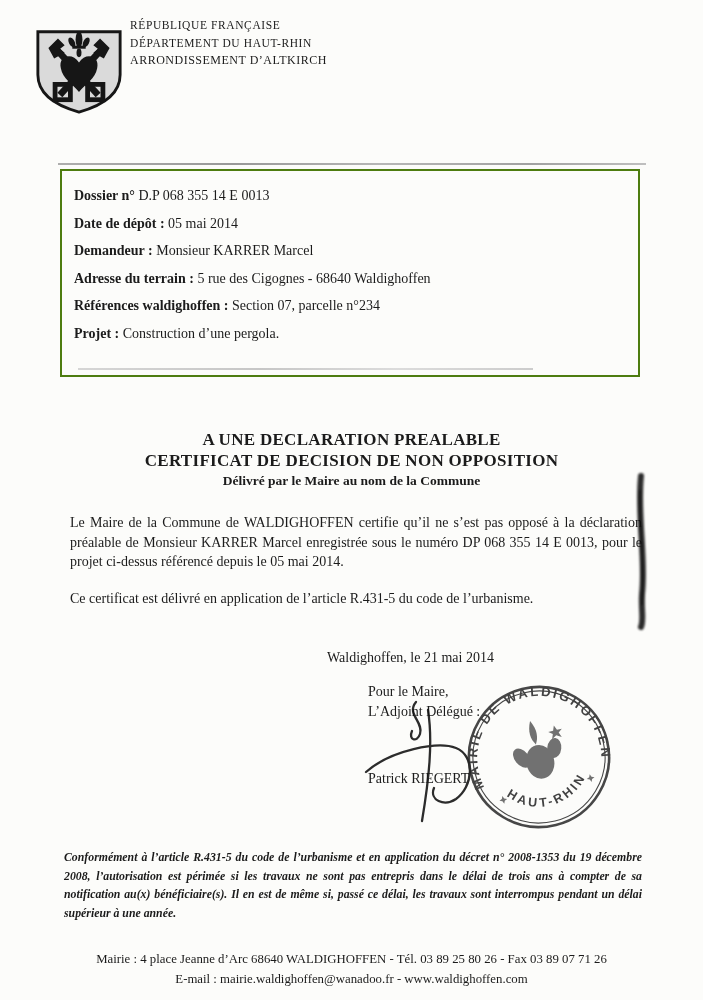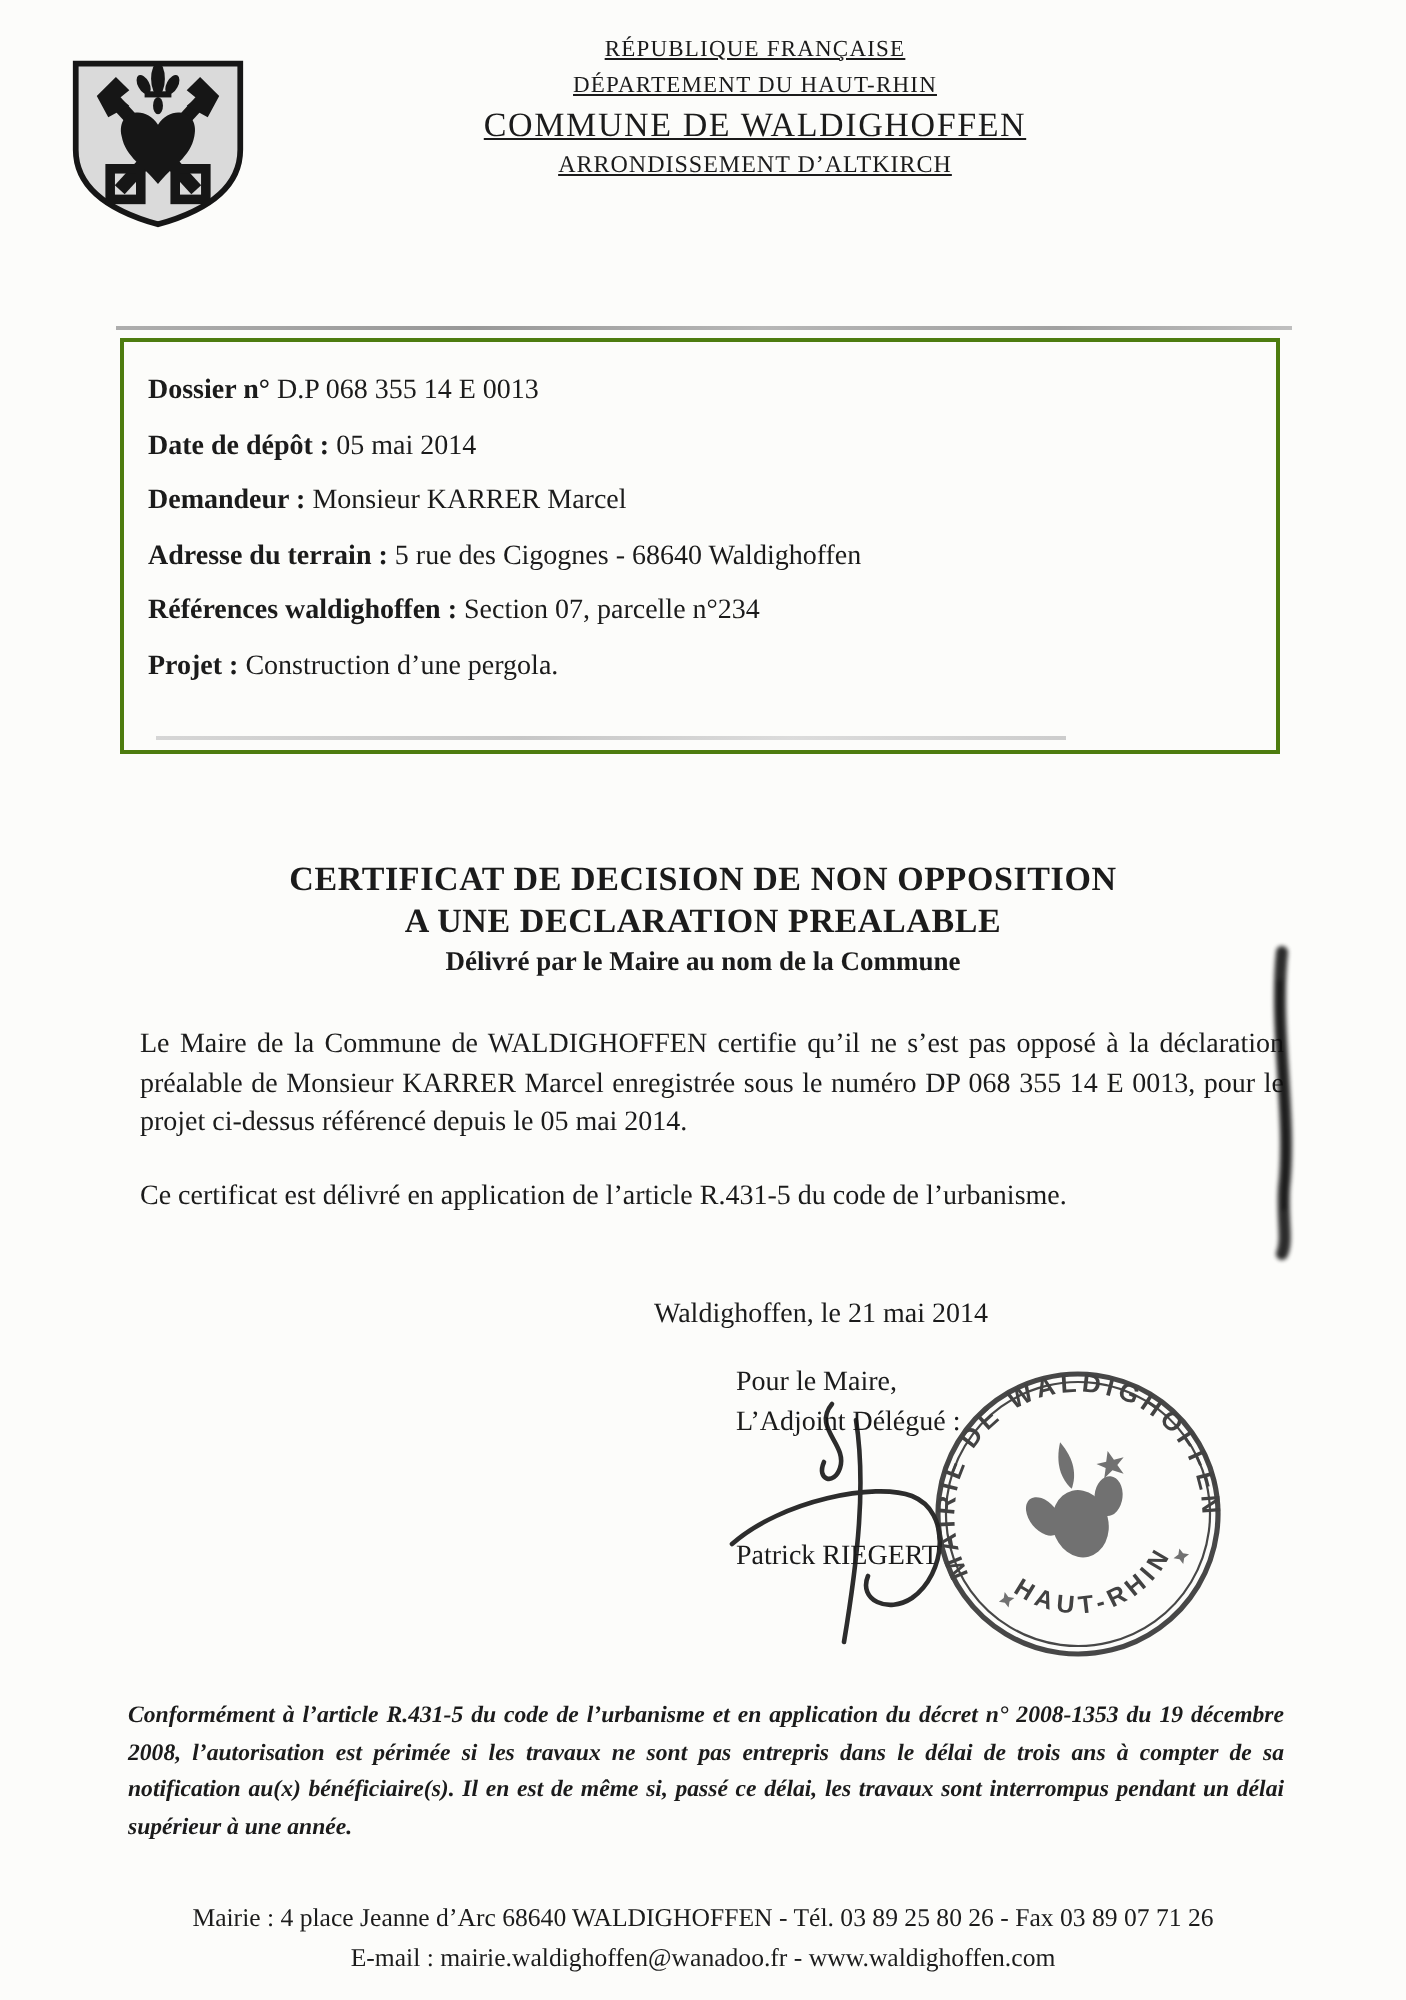--- a/index.html
+++ b/index.html
@@ -3,21 +3,21 @@
 <meta charset="utf-8">
 <style>
   html,body{margin:0;padding:0;background:#e8e8e8;}
   .page{
     position:relative;width:703px;height:1000px;margin:0 auto;
     background:#fcfcfa;overflow:hidden;color:#1b1b1b;
     font-family:"Liberation Serif","DejaVu Serif",serif;
   }
   
   .coat{position:absolute;left:30px;top:27px;width:98px;height:88px;}
-  .letterhead{position:absolute;left:130px;top:17px;width:495px;text-align:center;text-decoration:underline;}
+  .letterhead{position:absolute;left:130px;top:17px;width:495px;}
   .lh-republic{font-size:11.5px;line-height:17px;letter-spacing:.6px;}
   .lh-department{font-size:11.5px;line-height:18px;letter-spacing:.6px;}
   .lh-commune{font-size:17px;line-height:22px;letter-spacing:.8px;}
   .lh-arrondissement{font-size:12px;line-height:17px;letter-spacing:.5px;}
   
   .artifact-top-line{position:absolute;left:58px;top:163px;width:588px;height:2px;
     background:linear-gradient(90deg,#9a9a9a,#7f7f7f 30%,#a5a5a5 55%,#8a8a8a 80%,#b0b0b0);opacity:.8;}
   .artifact-box-line{position:absolute;left:78px;top:368px;width:455px;height:2px;
     background:linear-gradient(90deg,#cfcfcf,#bdbdbd 40%,#d6d6d6 70%,#c4c4c4);opacity:.85;}
   .smudge{position:absolute;left:628px;top:470px;width:26px;height:162px;filter:blur(1px);opacity:.92;}
@@ -72,40 +72,39 @@
     <ellipse cx="50" cy="13" rx="3.6" ry="8.5" fill="#161616"></ellipse>
     <ellipse cx="42.5" cy="16" rx="3" ry="5.5" fill="#161616" transform="rotate(-28 42.5 16)"></ellipse>
     <ellipse cx="57.5" cy="16" rx="3" ry="5.5" fill="#161616" transform="rotate(28 57.5 16)"></ellipse>
     <rect x="43" y="19.5" width="14" height="3.2" fill="#161616"></rect>
     <ellipse cx="50" cy="27" rx="2.6" ry="4.5" fill="#161616"></ellipse>
   </svg>
 
   <div class="letterhead">
     <div class="lh-republic">RÉPUBLIQUE FRANÇAISE</div>
     <div class="lh-department">DÉPARTEMENT DU HAUT-RHIN</div>
-    <div class="lh-commune">COMMUNE DE WALDIGHOFFEN</div>
     <div class="lh-arrondissement">ARRONDISSEMENT D’ALTKIRCH</div>
   </div>
 
   <div class="artifact-top-line"></div>
 
   <div class="dossier-box">
     <div class="dossier-row"><b>Dossier n°</b><span> D.P 068 355 14 E 0013</span></div>
     <div class="dossier-row"><b>Date de dépôt :</b><span> 05 mai 2014</span></div>
     <div class="dossier-row"><b>Demandeur :</b><span> Monsieur KARRER Marcel</span></div>
     <div class="dossier-row"><b>Adresse du terrain :</b><span> 5 rue des Cigognes - 68640 Waldighoffen</span></div>
     <div class="dossier-row"><b>Références waldighoffen :</b><span> Section 07, parcelle n°234</span></div>
     <div class="dossier-row"><b>Projet :</b><span> Construction d’une pergola.</span></div>
   </div>
 
   <div class="artifact-box-line"></div>
 
   <div class="title-block">
+    <div class="title-main">A UNE DECLARATION PREALABLE</div>
     <div class="title-main">CERTIFICAT DE DECISION DE NON OPPOSITION</div>
-    <div class="title-main">A UNE DECLARATION PREALABLE</div>
     <div class="title-sub">Délivré par le Maire au nom de la Commune</div>
   </div>
 
   <p class="body-p p1">Le Maire de la Commune de WALDIGHOFFEN certifie qu’il ne s’est pas opposé à la déclaration préalable de Monsieur KARRER Marcel enregistrée sous le numéro DP 068 355 14 E 0013, pour le projet ci-dessus référencé depuis le 05 mai 2014.</p>
   <p class="body-p p2">Ce certificat est délivré en application de l’article R.431-5 du code de l’urbanisme.</p>
 
   <div class="date-line">Waldighoffen, le 21 mai 2014</div>
 
   <div class="sig-for">Pour le Maire,</div>
   <div class="sig-deputy">L’Adjoint Délégué :</div>

